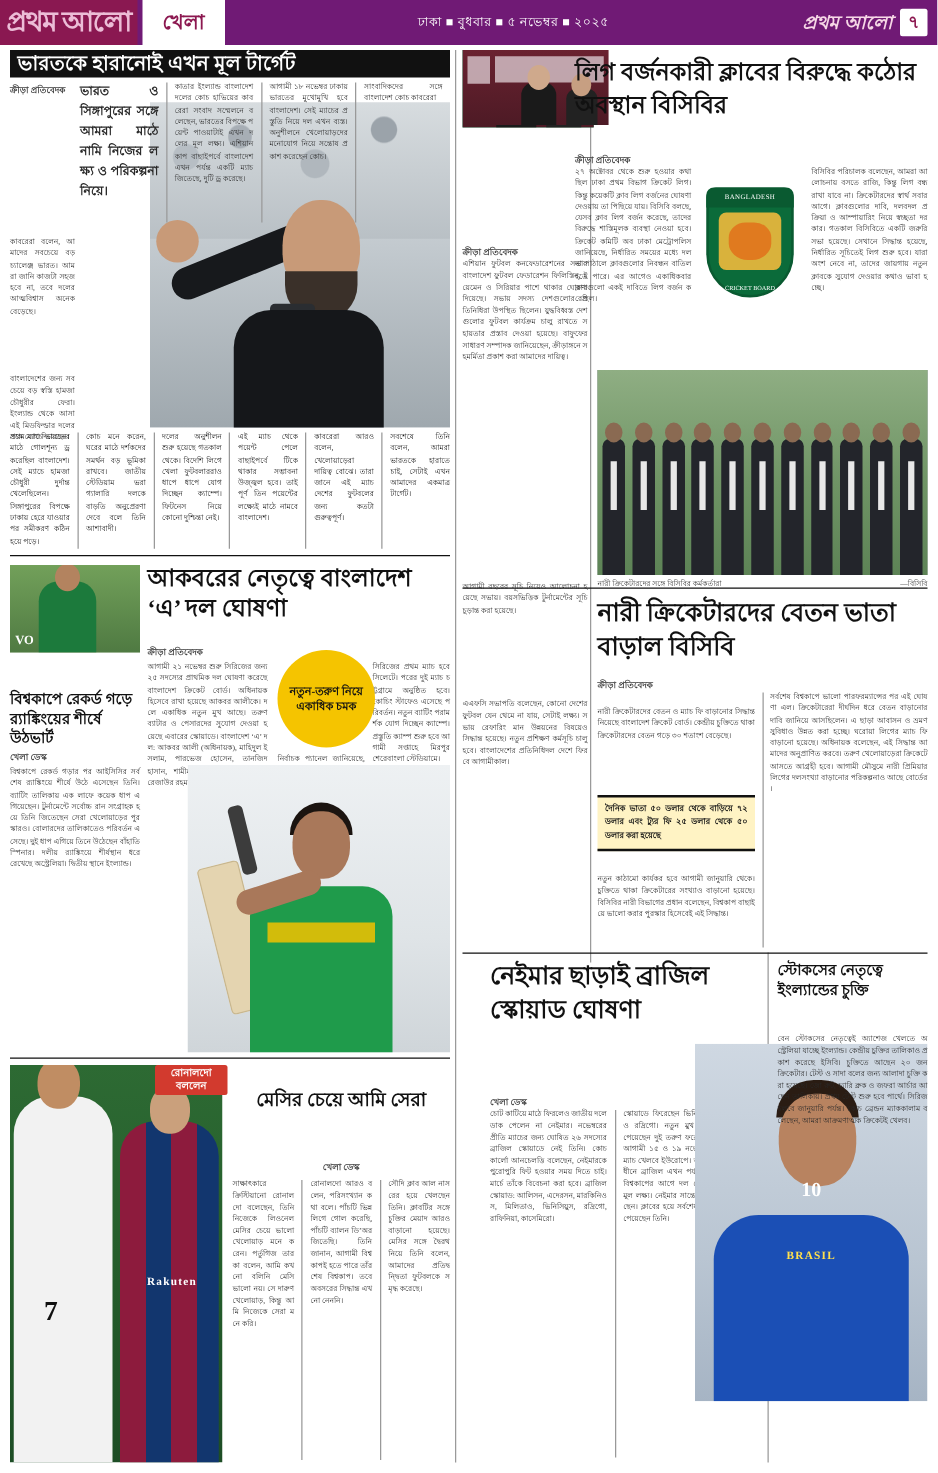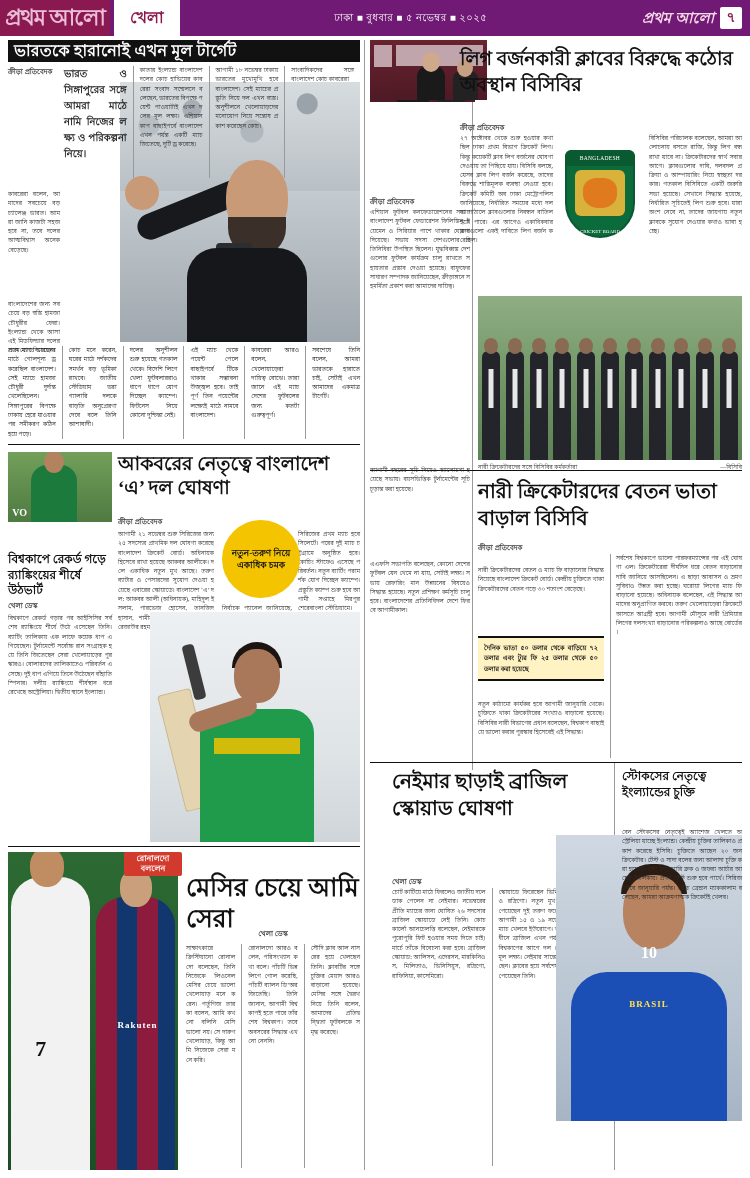--- a/index.html
+++ b/index.html
@@ -87,21 +87,21 @@
     display:flex; align-items:center; justify-content:center; text-align:center;
     font-size:9px; font-weight:bold; line-height:1.35; color:#111;
     padding:6px;
   }
   .s2-player {
     position:absolute; left:150px; top:612px; width:210px; height:230px; overflow:hidden;
   }
 
   
   .s3-photo { position:absolute; left:8px; top:852px; width:170px; height:318px; overflow:hidden; }
-  .s3-hl { position:absolute; left:186px; top:872px; width:174px; font-size:25px; text-align:left; }
+  .s3-hl { position:absolute; left:186px; top:872px; width:174px; font-size:15px; text-align:center; }
   .s3-tag {
     position:absolute; left:124px; top:852px; width:58px; height:24px;
     background:#d23a2e; color:#fff; font-size:8px; font-weight:bold;
     display:flex; align-items:center; justify-content:center; text-align:center; line-height:1.2;
     border-radius:2px;
   }
   .s3-byline { position:absolute; left:186px; top:928px; width:174px; text-align:center; }
   .s3-cols { position:absolute; left:186px; top:944px; width:174px; }
 
   

